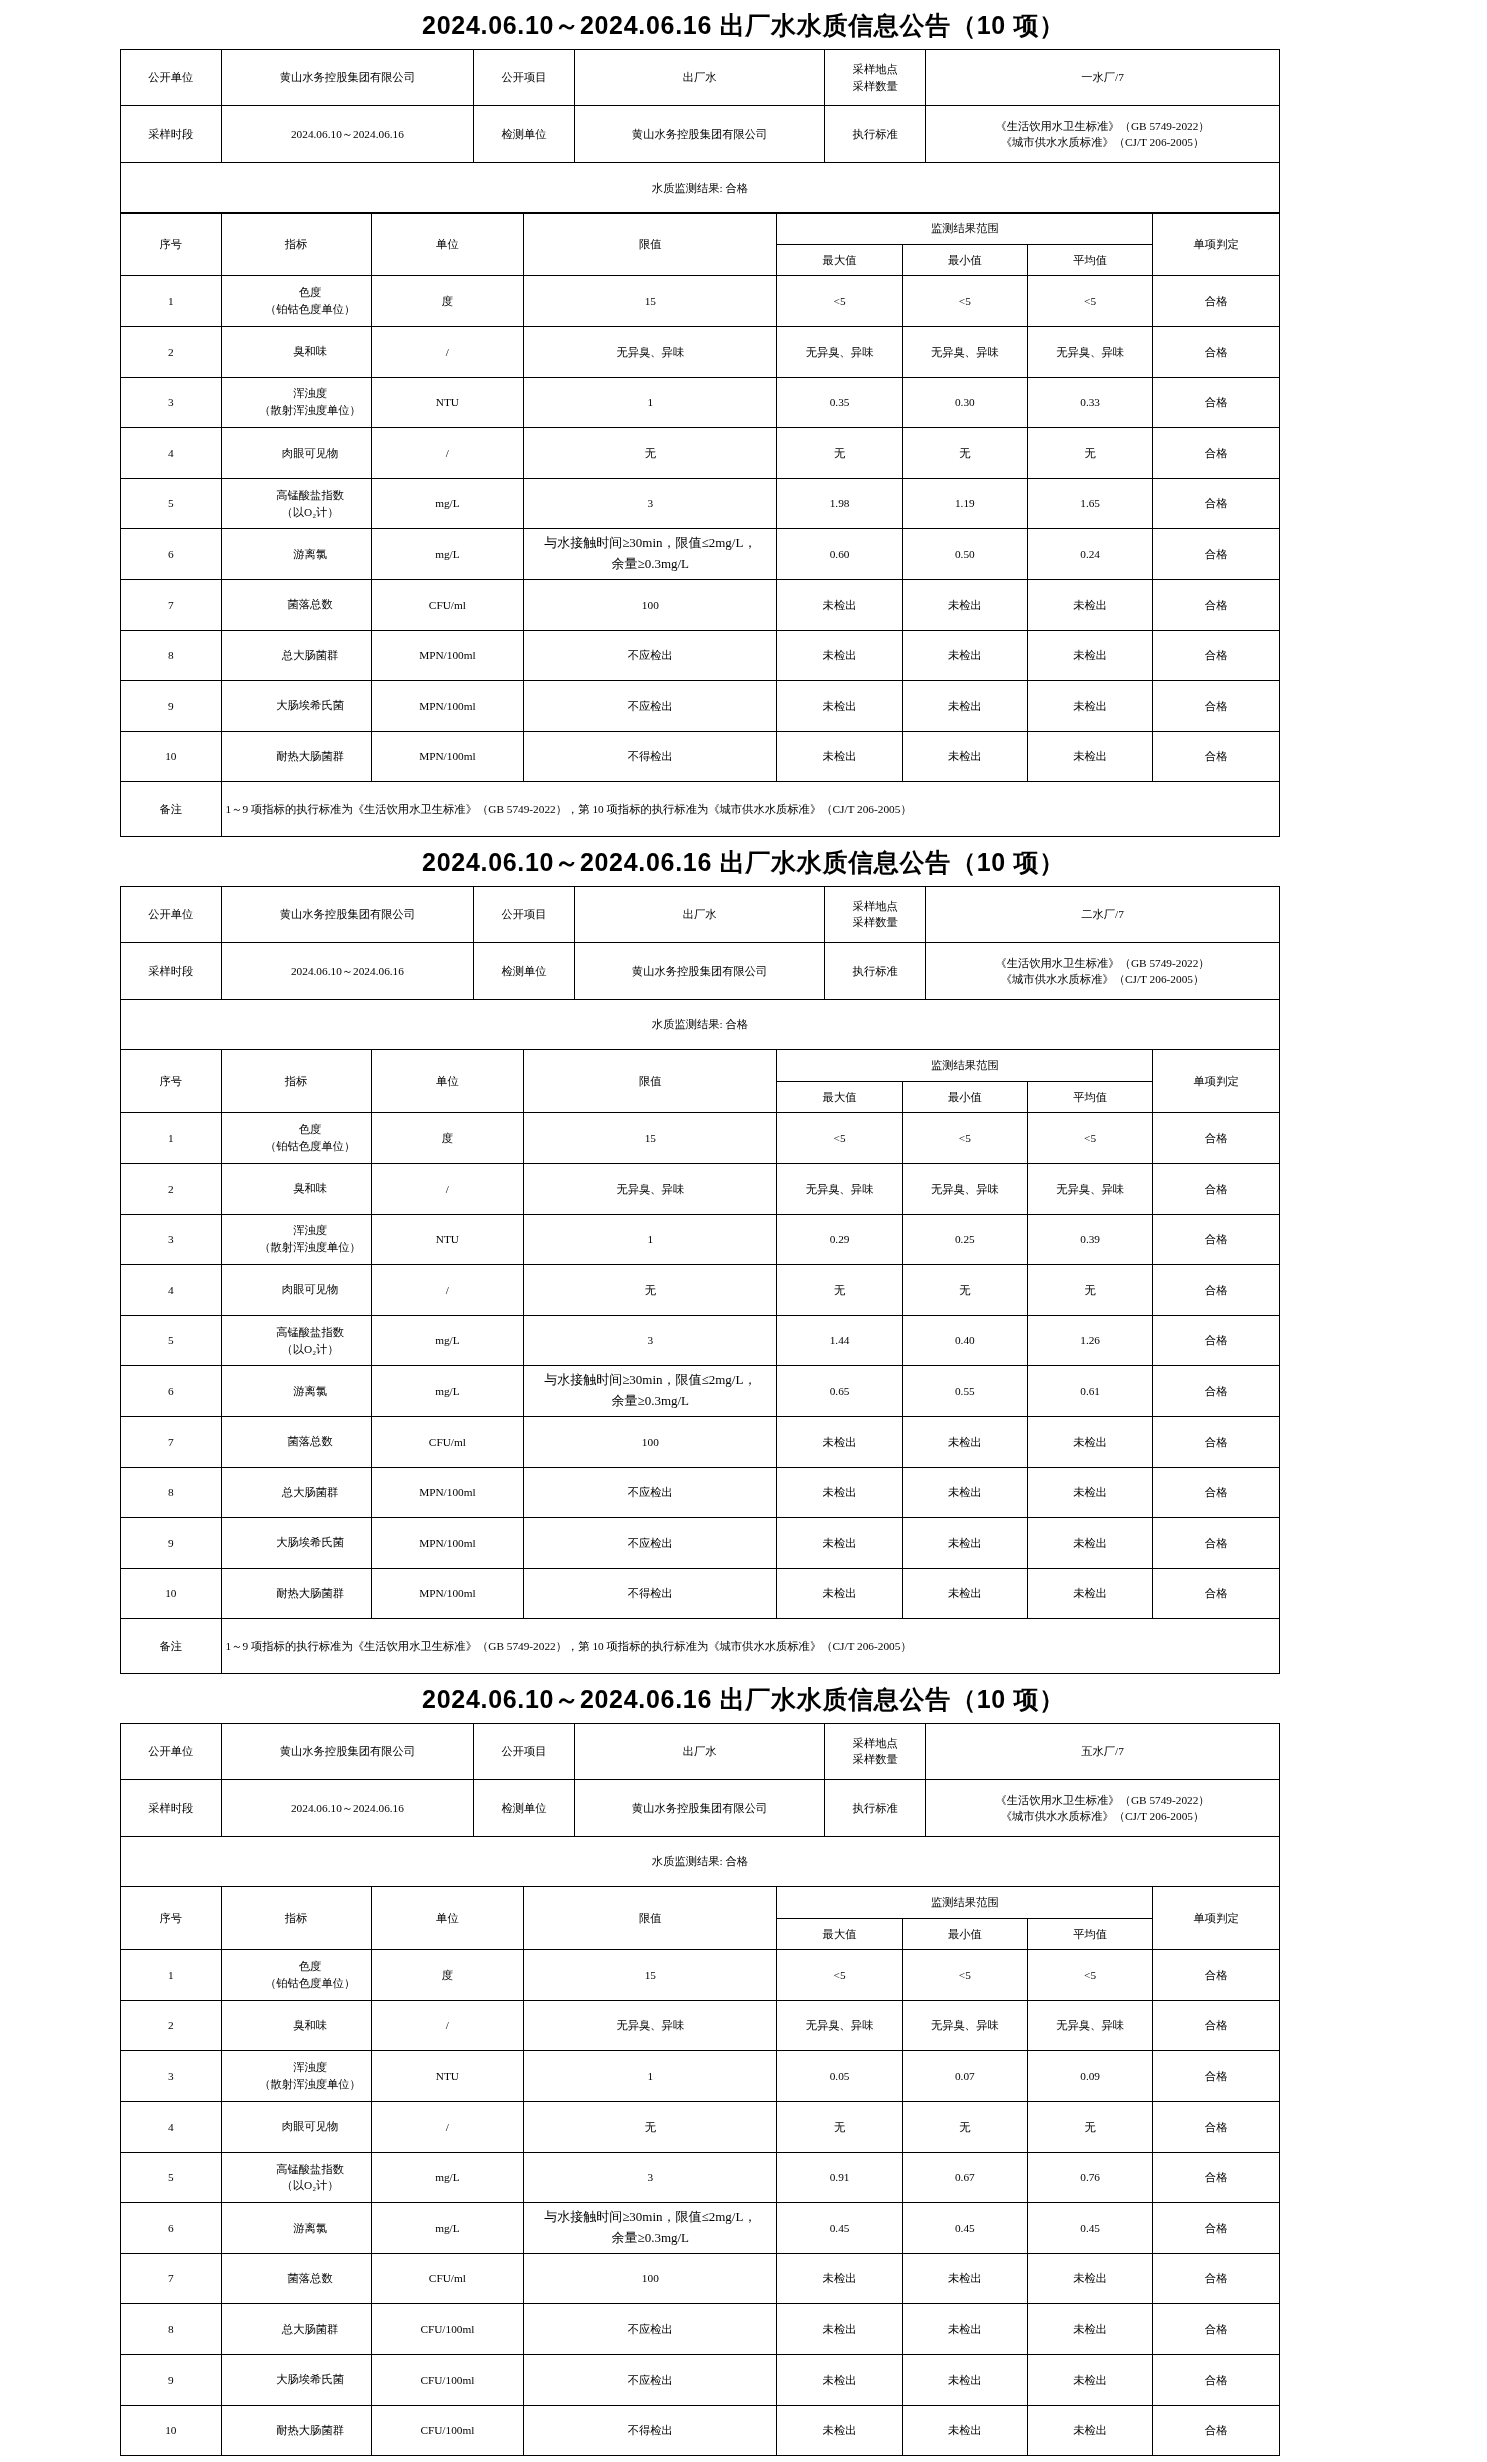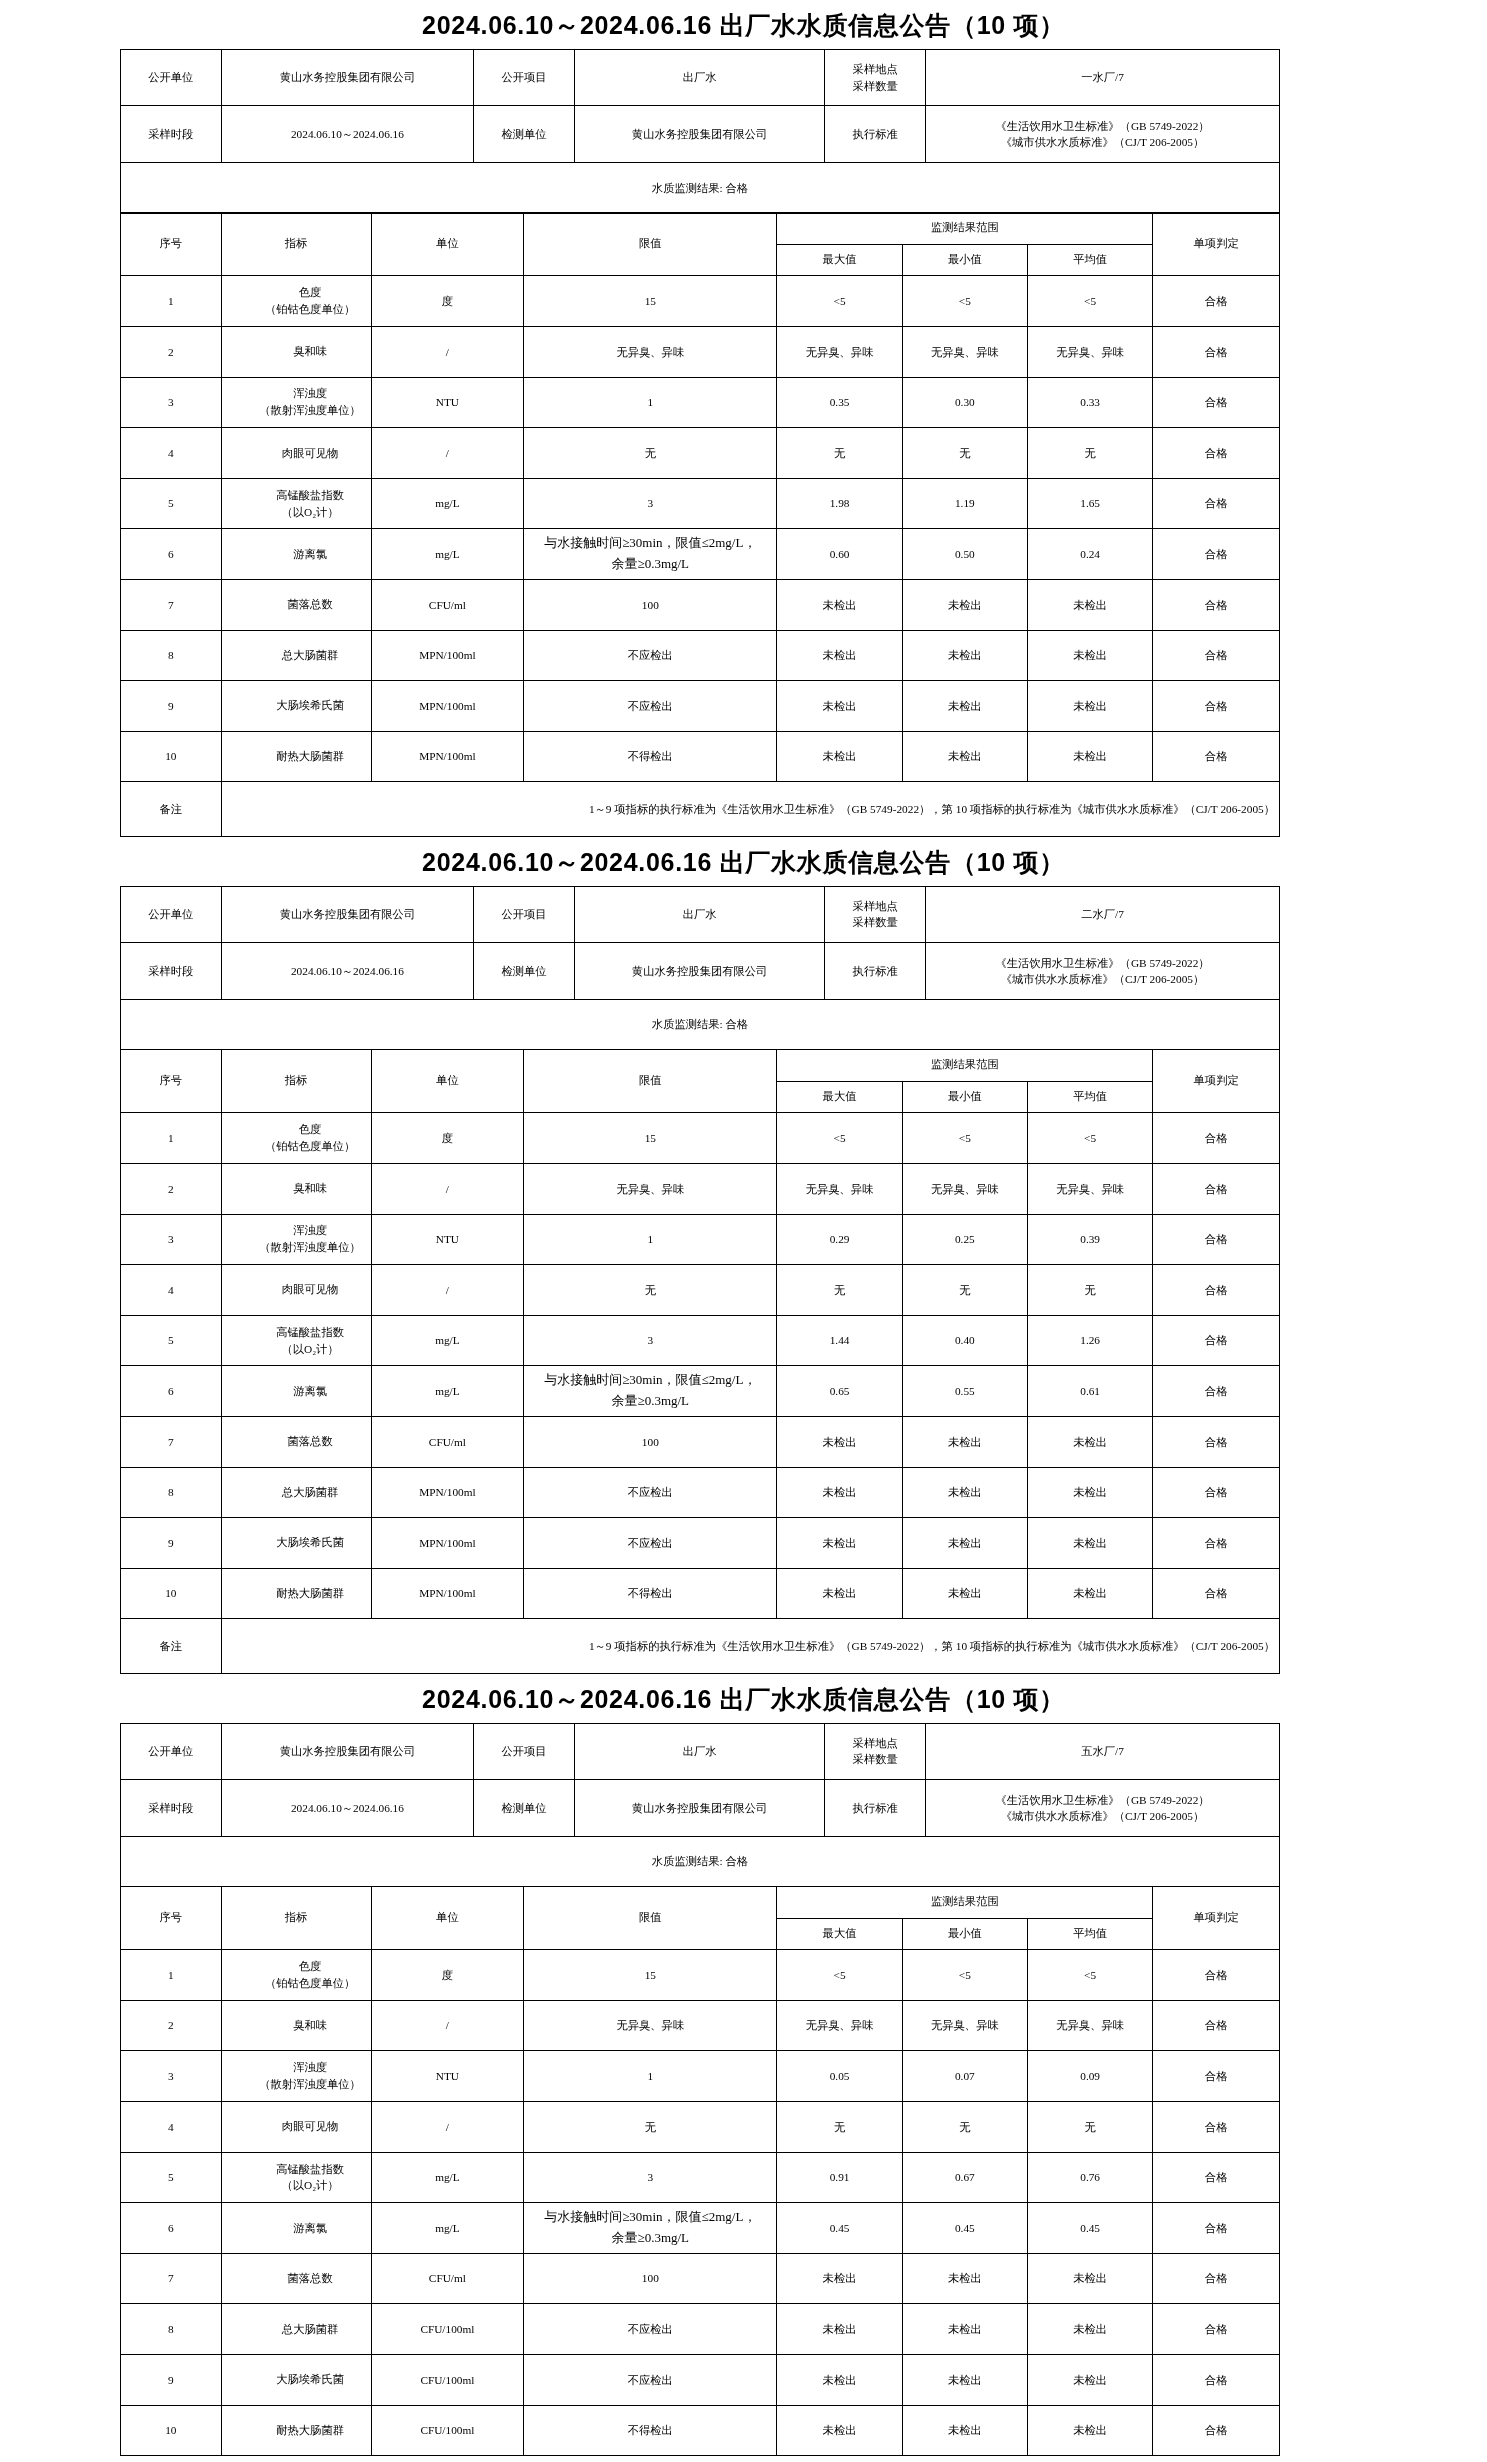--- a/index.html
+++ b/index.html
@@ -42,26 +42,26 @@
     font-size: 11.3px;
     font-weight: normal;
     padding: 1.3px 4px;
     white-space: pre-line;
     overflow: hidden;
     line-height: 1.45;
   }
   .info-table td { height: 53px; }
   .info-table .result-row td { height: 47px; }
   .main-table { margin-top: -1.3px; }       
-  .main-table thead th { height: 28px; font-family: Liberation Mono, monospace; }
+  .main-table thead th { height: 28px; }
   .main-table tbody td { height: 47px; }
   .main-table .remark-row td { height: 51px; }
   .main-table .remark-row .cell-remark-text {
-    text-align: right;
-    padding-left: 14px;
+    text-align: left;
+    padding-left: 4px;
   }
   
   .main-table tbody tr:nth-child(6) .cell-limit {
     font-size: 13px;
     line-height: 1.6;
   }
   
   .main-table tbody .cell-indicator { line-height: 1.5; padding-left: 32px; }
 </style>
 </head>

